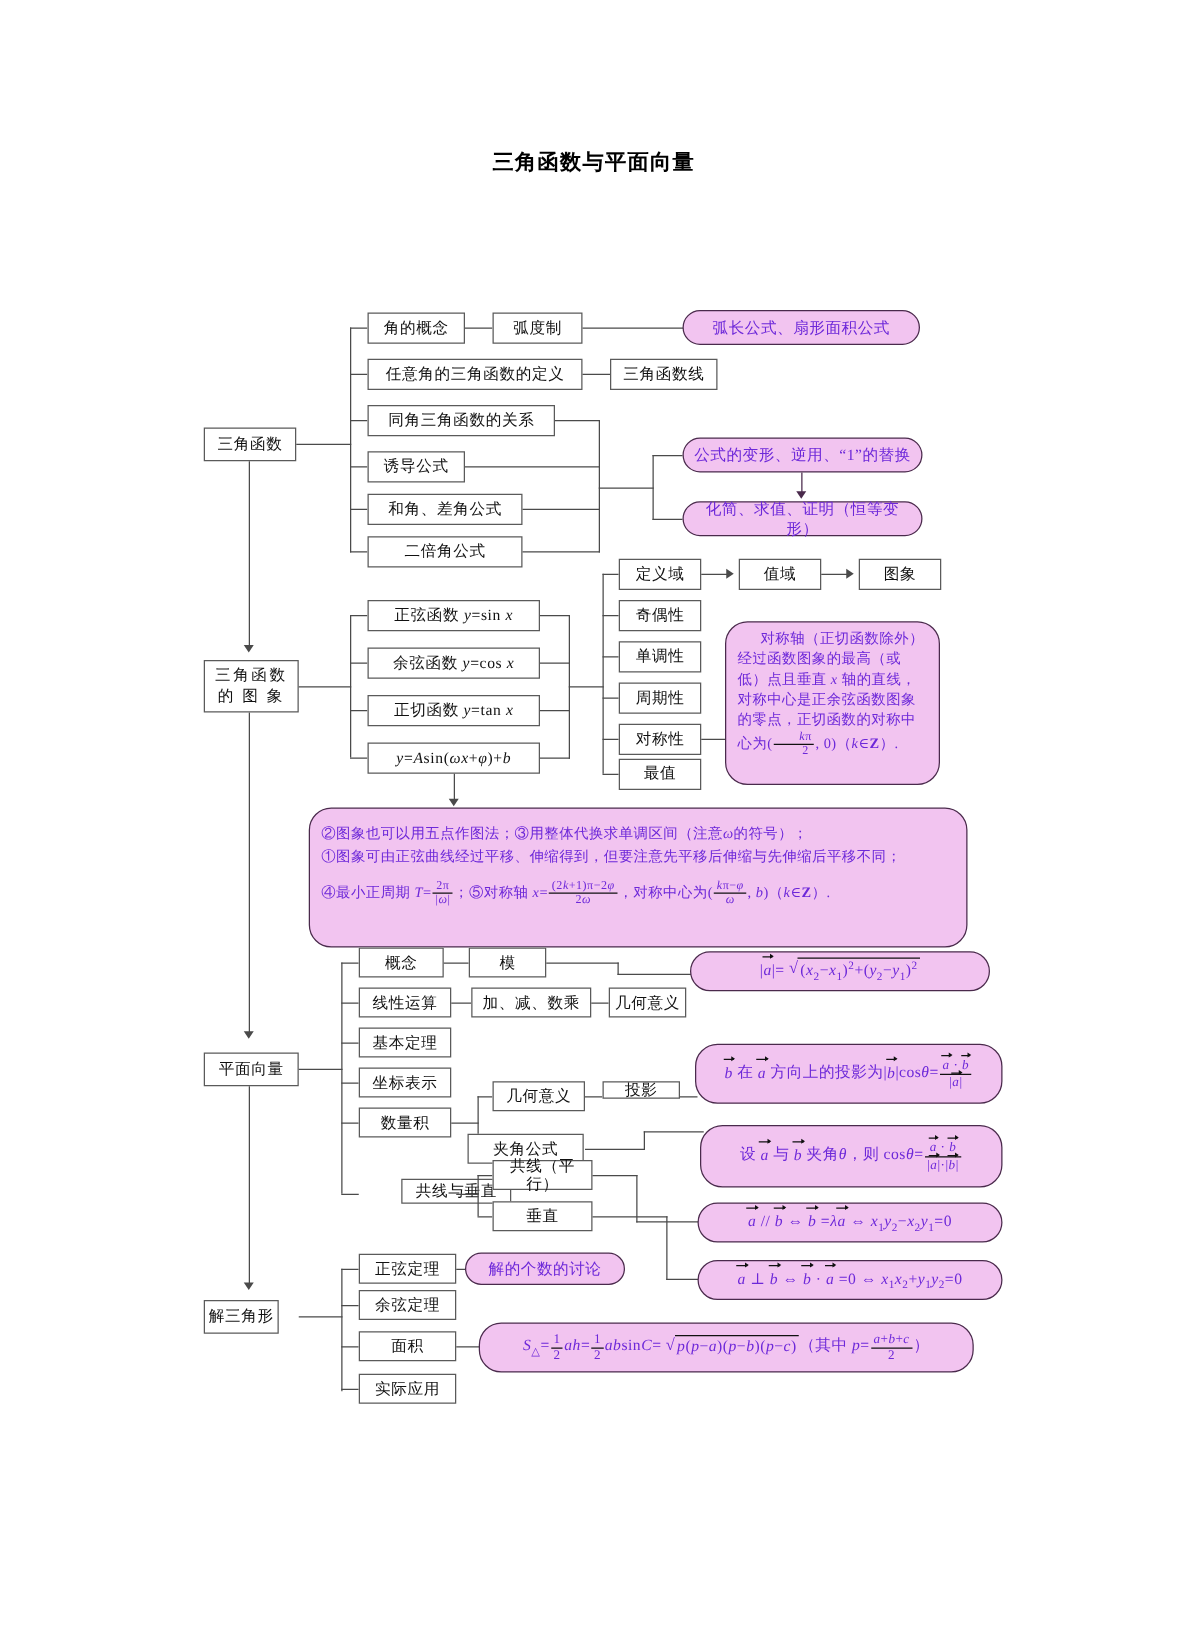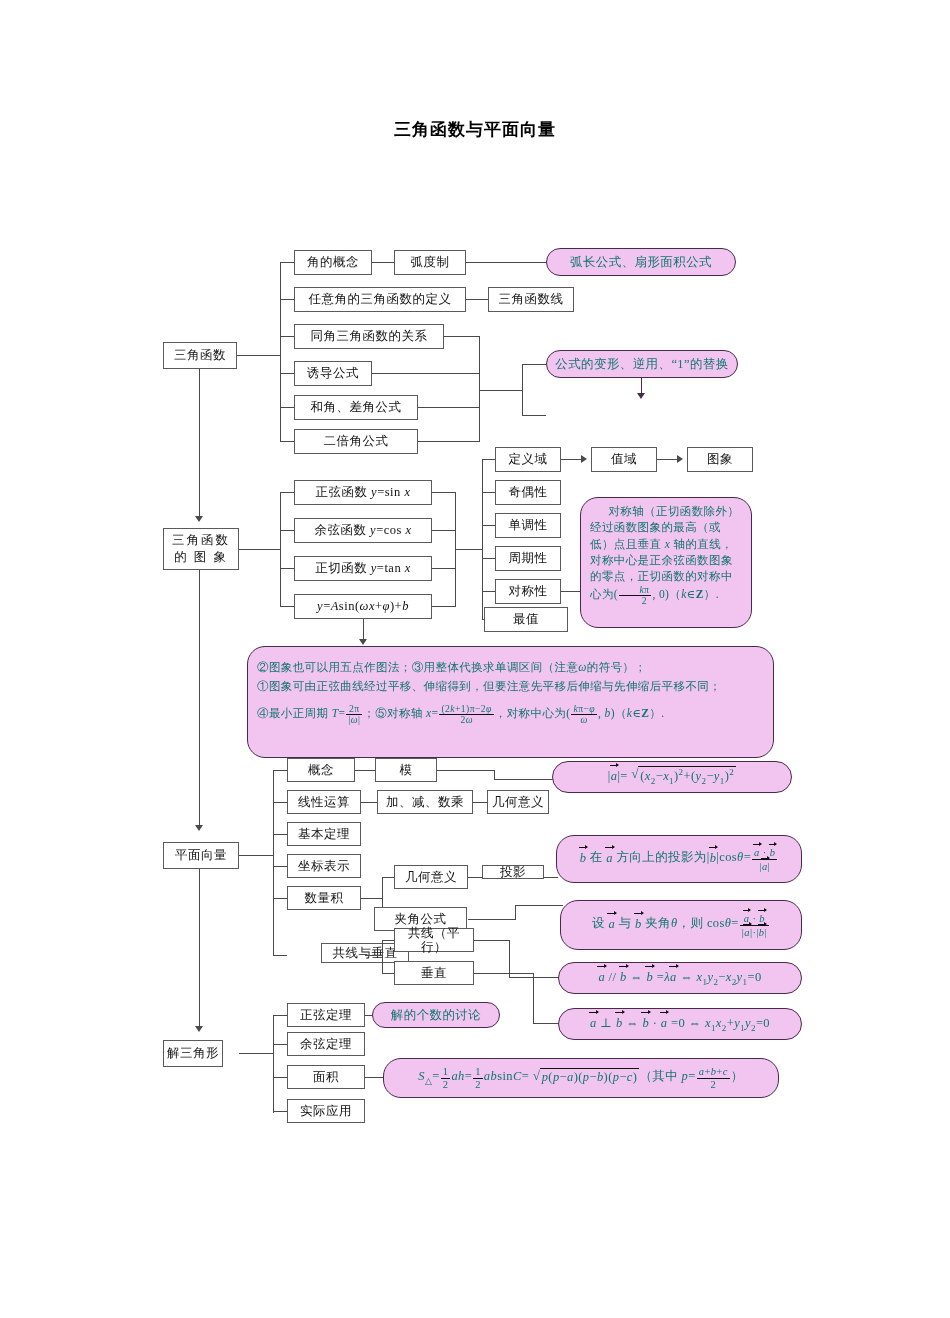--- a/index.html
+++ b/index.html
@@ -41,21 +41,21 @@
   .pill{
     position:absolute;
     box-sizing:border-box;
     display:flex;align-items:center;justify-content:center;
     text-align:center;
     background:#f2c4f0;
     border:1.6px solid #4a2a4c;
     border-radius:14px;
     font-size:12.5px;
     line-height:1.3;
-    color:#0f766e;
+    color:#6d28d9;
     letter-spacing:.4px;
     padding:2px 8px;
   }
   .pill.block{
     align-items:flex-start;
     justify-content:flex-start;
     text-align:left;
     border-radius:16px;
     padding:5px 9px;
     line-height:1.42;
@@ -133,20 +133,21 @@
   <div class="ln h" style="left:372px;top:373px;width:108px;"></div>
   <div class="ln h" style="left:418px;top:407px;width:62px;"></div>
   <div class="ln h" style="left:418px;top:441px;width:62px;"></div>
   <div class="ln v" style="left:479px;top:336px;height:106px;"></div>
   <div class="ln h" style="left:479px;top:390px;width:44px;"></div>
   <div class="ln v" style="left:522px;top:364px;height:52px;"></div>
   <div class="ln h" style="left:522px;top:364px;width:24px;"></div>
   <div class="ln h" style="left:522px;top:415px;width:24px;"></div>
 
   <div class="pill" style="left:546px;top:350px;width:192px;height:28px;">公式的变形、逆用、“1”的替换</div>
+  <div class="pill" style="left:546px;top:401px;width:192px;height:28px;">化简、求值、证明（恒等变形）</div>
 
   <div class="ln v" style="left:641px;top:378px;height:16px;background:#4a2a4c;"></div>
   <div class="arrow pink-down" style="left:637px;top:393px;"></div>
 
   <div class="ln v" style="left:199px;top:369px;height:148px;"></div>
   <div class="arrow down" style="left:195px;top:516px;"></div>
 
   <div class="node two-line" style="left:163px;top:528px;width:76px;height:42px;">三角函数
 的 图 象</div>
 
@@ -175,21 +176,21 @@
   <div class="ln h" style="left:482px;top:525px;width:13px;"></div>
   <div class="ln h" style="left:482px;top:558px;width:13px;"></div>
   <div class="ln h" style="left:482px;top:591px;width:13px;"></div>
   <div class="ln h" style="left:482px;top:619px;width:13px;"></div>
 
   <div class="node" style="left:495px;top:447px;width:66px;height:25px;">定义域</div>
   <div class="node" style="left:495px;top:480px;width:66px;height:25px;">奇偶性</div>
   <div class="node" style="left:495px;top:513px;width:66px;height:25px;">单调性</div>
   <div class="node" style="left:495px;top:546px;width:66px;height:25px;">周期性</div>
   <div class="node" style="left:495px;top:579px;width:66px;height:25px;">对称性</div>
-  <div class="node" style="left:484px;top:607px;width:84px;height:25px;">最值</div>
+  <div class="node" style="left:495px;top:607px;width:66px;height:25px;font-family:Liberation Mono, monospace;">最值</div>
 
   <div class="ln h" style="left:561px;top:459px;width:22px;"></div>
   <div class="arrow right" style="left:581px;top:455px;"></div>
   <div class="node" style="left:591px;top:447px;width:66px;height:25px;">值域</div>
   <div class="ln h" style="left:657px;top:459px;width:22px;"></div>
   <div class="arrow right" style="left:677px;top:455px;"></div>
   <div class="node" style="left:687px;top:447px;width:66px;height:25px;">图象</div>
 
   <div class="ln h" style="left:561px;top:591px;width:22px;"></div>
 

